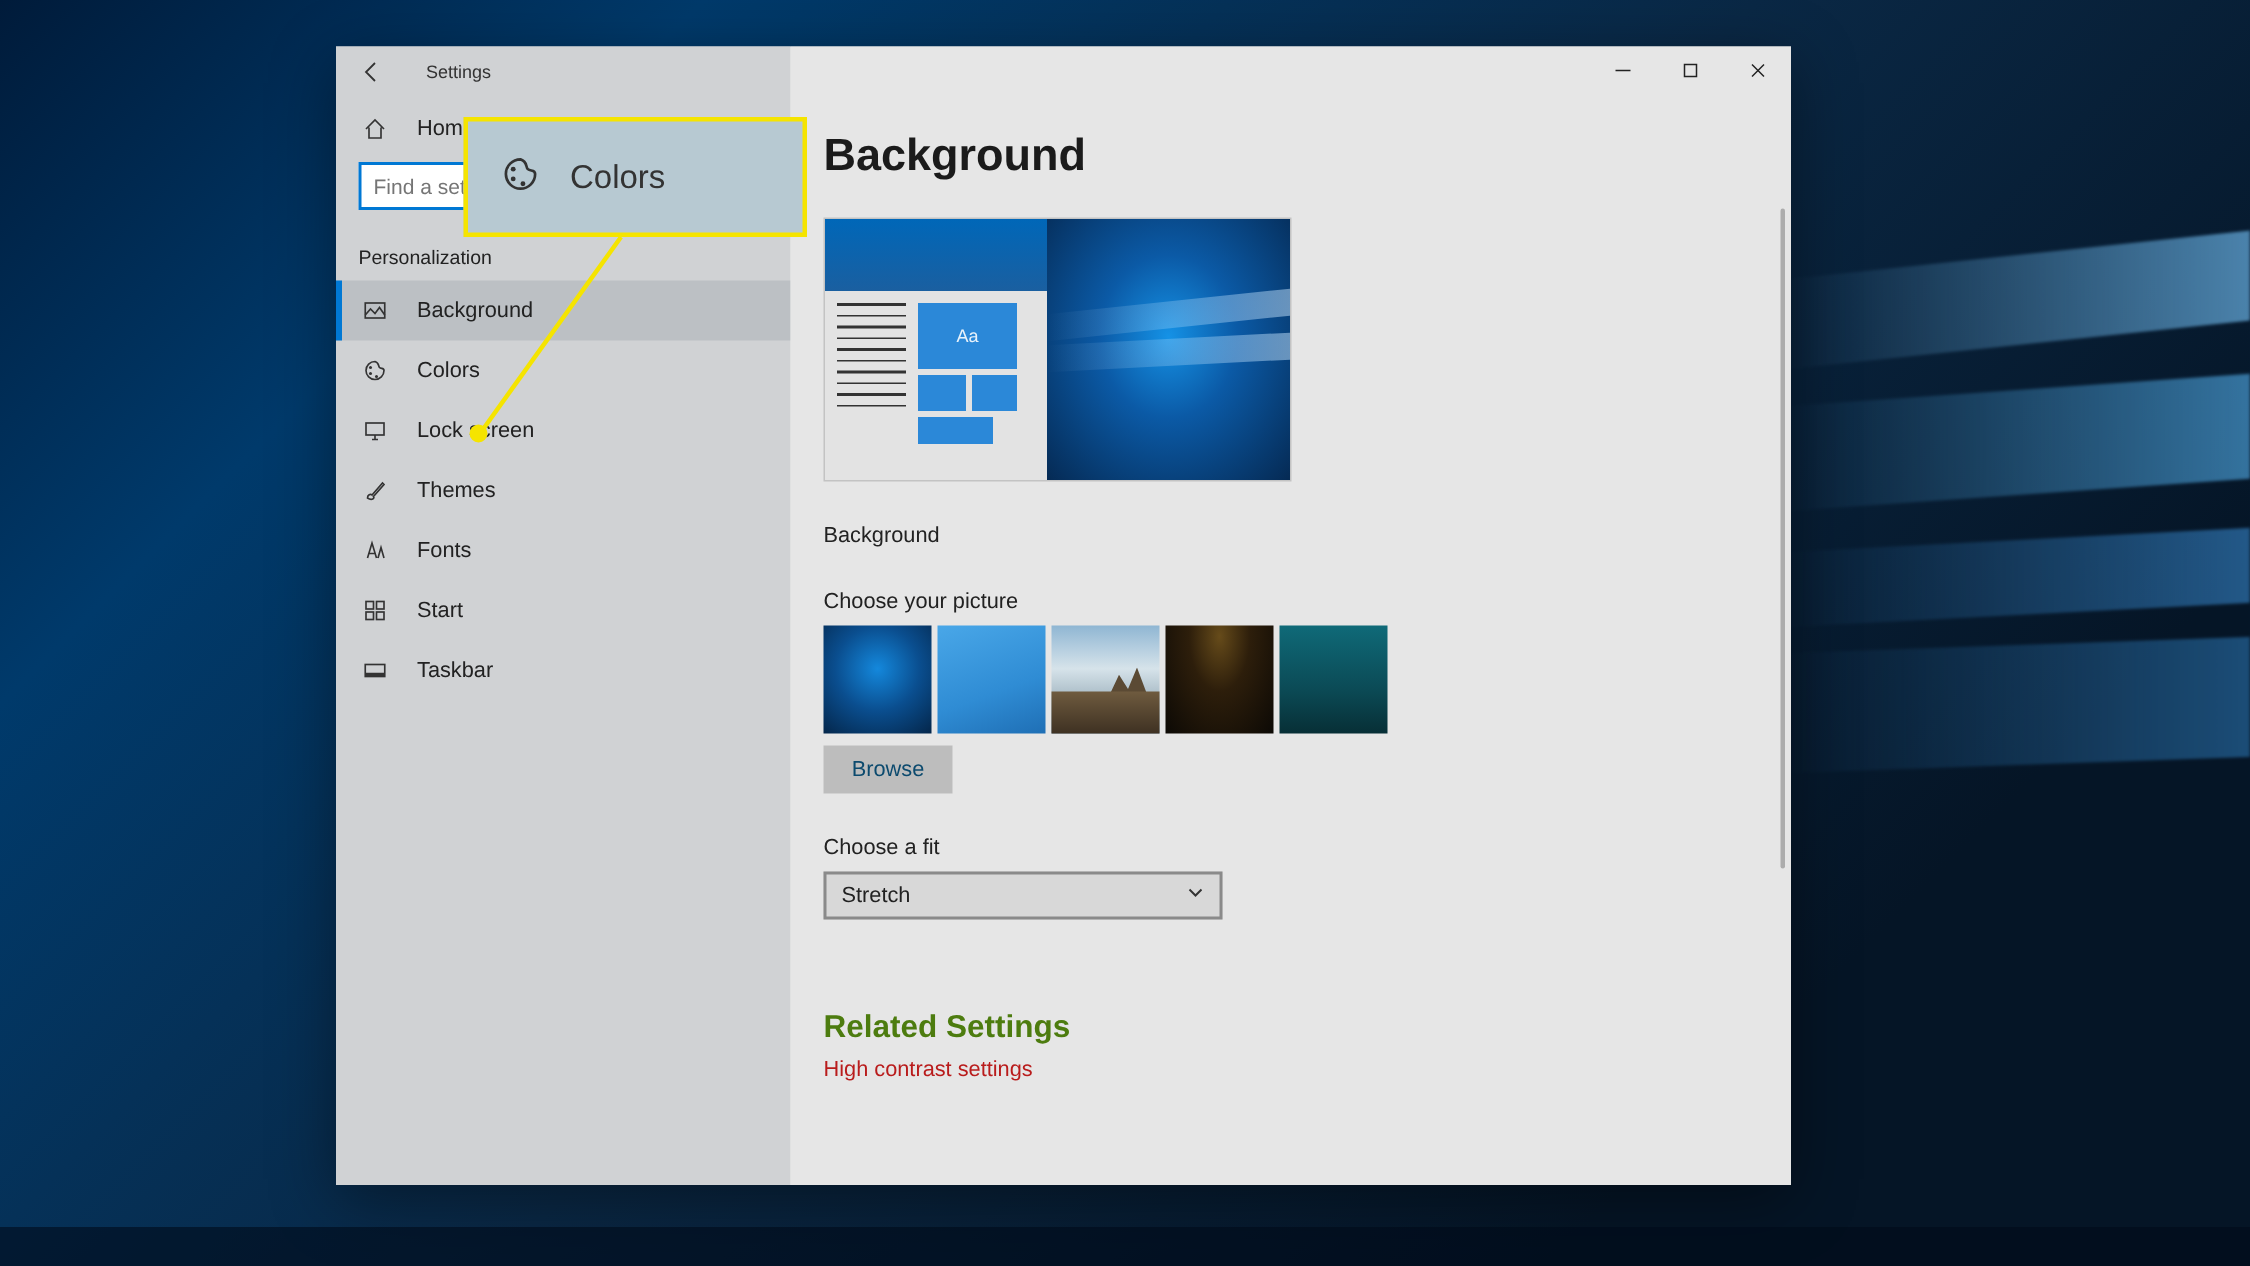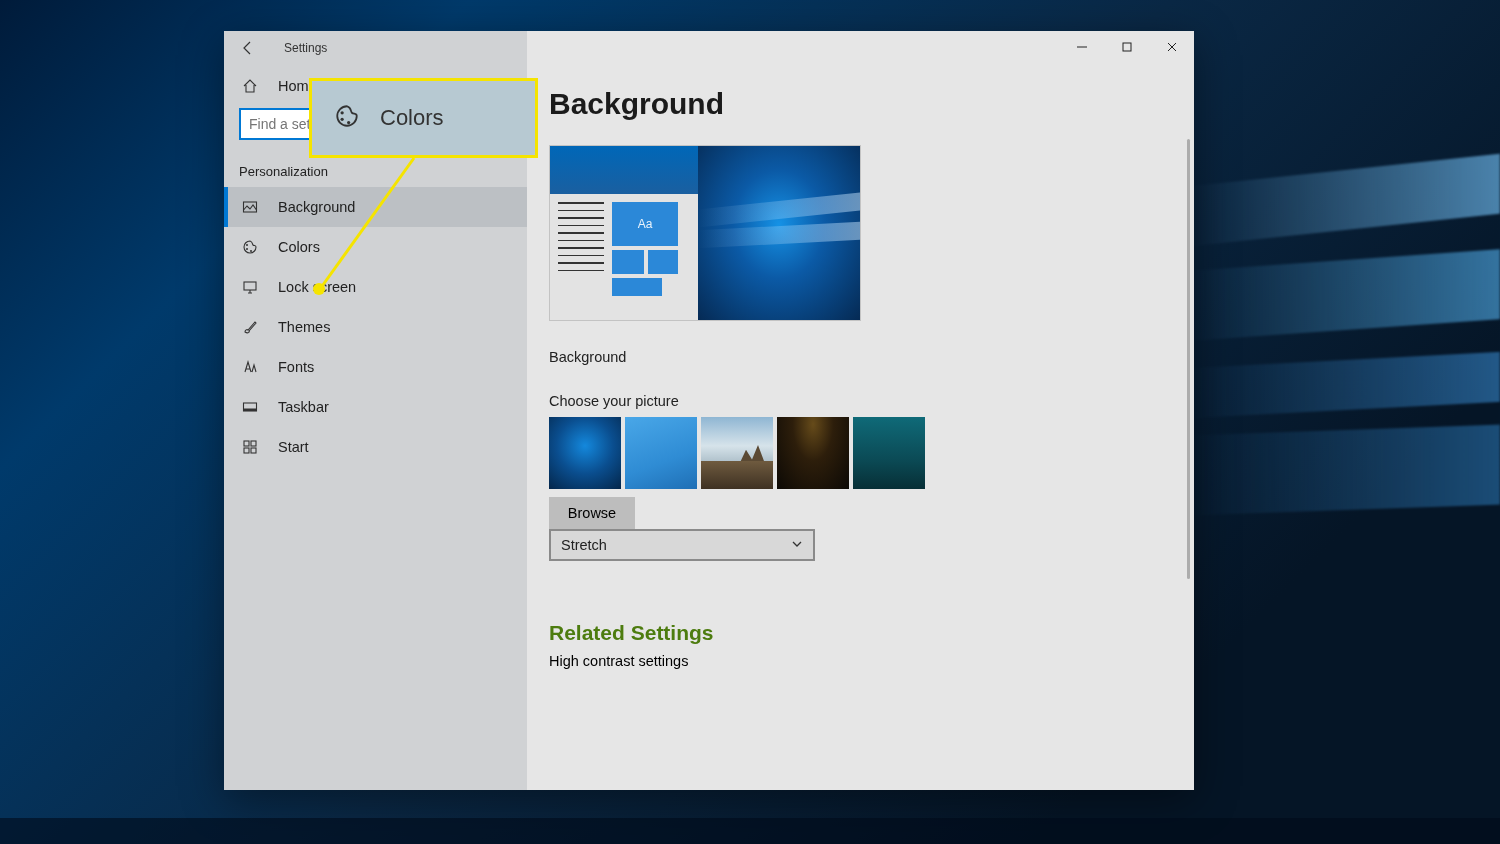--- a/index.html
+++ b/index.html
@@ -160,25 +160,25 @@
   .th1 { background: linear-gradient(160deg,#49a7e8 0%, #2f8cd4 60%, #1f6fb5 100%); }
   .th2 { background: linear-gradient(180deg,#8fb6d3 0%, #d6e3ea 40%, #6d8796 100%); position:relative;}
   .th2::after{content:"";position:absolute;bottom:0;left:0;right:0;height:28px;background:linear-gradient(180deg,#6f5b3f 0%,#3e3122 100%);}
   .th2::before{content:"";position:absolute;right:6px;bottom:20px;width:30px;height:24px;background:#5b4a34;clip-path:polygon(0 100%,30% 20%,50% 60%,70% 0,100% 100%);}
   .th3 { background: radial-gradient(ellipse at 50% 10%, #664b1a 0%, #2d1e0b 40%, #0c0905 100%); }
   .th4 { background: linear-gradient(180deg,#0f6a78 0%, #0b4a55 60%, #072f36 100%); }
 
   .browse-btn {
     margin-top:8px;
     width:86px; height:32px; background:#bdbdbd; border:none;
-    font-size:14.5px; color:#000000;
+    font-size:14.5px; color:#0c4a6e;
   }
 
   .related-heading { font-size:21px; font-weight:600; margin-top:60px; color:#4d7c0f;}
-  .link { color:#000000; font-size:14.5px; margin-top:8px; display:inline-block;text-align:right; }
+  .link { color:#b91c1c; font-size:14.5px; margin-top:8px; display:inline-block;text-align:right; }
 
   
   .callout-box {
     position:absolute;
     left: 85px;
     top: 47px;
     width: 229px;
     height: 80px;
     border: 3px solid #f5e400;
     background: #b7c9d2;
@@ -292,37 +292,37 @@
         <svg width="16" height="16" viewBox="0 0 16 16">
             <path d="M3 13 L6 3 L9 13 M4 10 H8 M10 13 L12 6 L14 13" stroke="#333" stroke-width="1.1" fill="none"></path>
           </svg>
       </span>
       <span>Fonts</span>
     </div>
 
     <div class="nav-item">
       <span class="nav-icon">
         <svg width="16" height="16" viewBox="0 0 16 16">
-            <rect x="1.5" y="4" width="13" height="8" stroke="#333" stroke-width="1.1" fill="none"></rect>
-            <rect x="1.5" y="9.5" width="13" height="2.5" fill="#333"></rect>
-          </svg>
-      </span>
-      <span>Taskbar</span>
-    </div>
-
-    <div class="nav-item">
-      <span class="nav-icon">
-        <svg width="16" height="16" viewBox="0 0 16 16">
             <rect x="2" y="2" width="5" height="5" stroke="#333" stroke-width="1.1" fill="none"></rect>
             <rect x="9" y="2" width="5" height="5" stroke="#333" stroke-width="1.1" fill="none"></rect>
             <rect x="2" y="9" width="5" height="5" stroke="#333" stroke-width="1.1" fill="none"></rect>
             <rect x="9" y="9" width="5" height="5" stroke="#333" stroke-width="1.1" fill="none"></rect>
           </svg>
       </span>
       <span>Start</span>
+    </div>
+
+    <div class="nav-item">
+      <span class="nav-icon">
+        <svg width="16" height="16" viewBox="0 0 16 16">
+            <rect x="1.5" y="4" width="13" height="8" stroke="#333" stroke-width="1.1" fill="none"></rect>
+            <rect x="1.5" y="9.5" width="13" height="2.5" fill="#333"></rect>
+          </svg>
+      </span>
+      <span>Taskbar</span>
     </div>
 
     <div class="callout-box">
       <span>
         <svg width="26" height="26" viewBox="0 0 16 16">
             <path d="M8 2 A6 6 0 1 0 14 8 C14 6 12 7 11 6 C10 5 11 3 8 2 Z" stroke="#333" stroke-width="1.1" fill="none"></path>
             <circle cx="5" cy="6" r="1" fill="#333"></circle>
             <circle cx="5" cy="10" r="1" fill="#333"></circle>
             <circle cx="9" cy="12" r="1" fill="#333"></circle>
           </svg>
@@ -391,20 +391,21 @@
       <div class="field-label">Choose your picture</div>
       <div class="thumbs">
         <div class="thumb th0"></div>
         <div class="thumb th1"></div>
         <div class="thumb th2"></div>
         <div class="thumb th3"></div>
         <div class="thumb th4"></div>
       </div>
       <button class="browse-btn">Browse</button>
 
+      <div class="field-label">Choose a fit</div>
       <div class="combo">
         <span>Stretch</span>
         <span>
           <svg class="chev" viewBox="0 0 12 12">
               <path d="M2 4 L6 8 L10 4" stroke="#333" stroke-width="1.3" fill="none"></path>
             </svg>
         </span>
       </div>
 
       <div class="related-heading">Related Settings</div>

